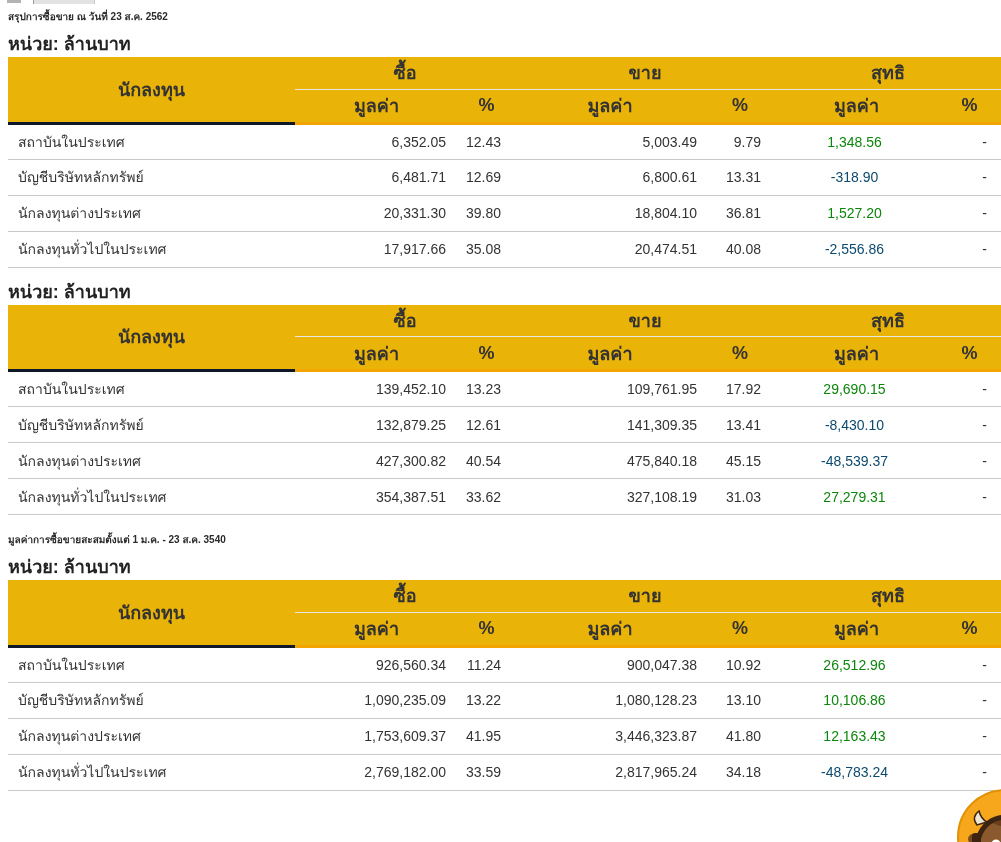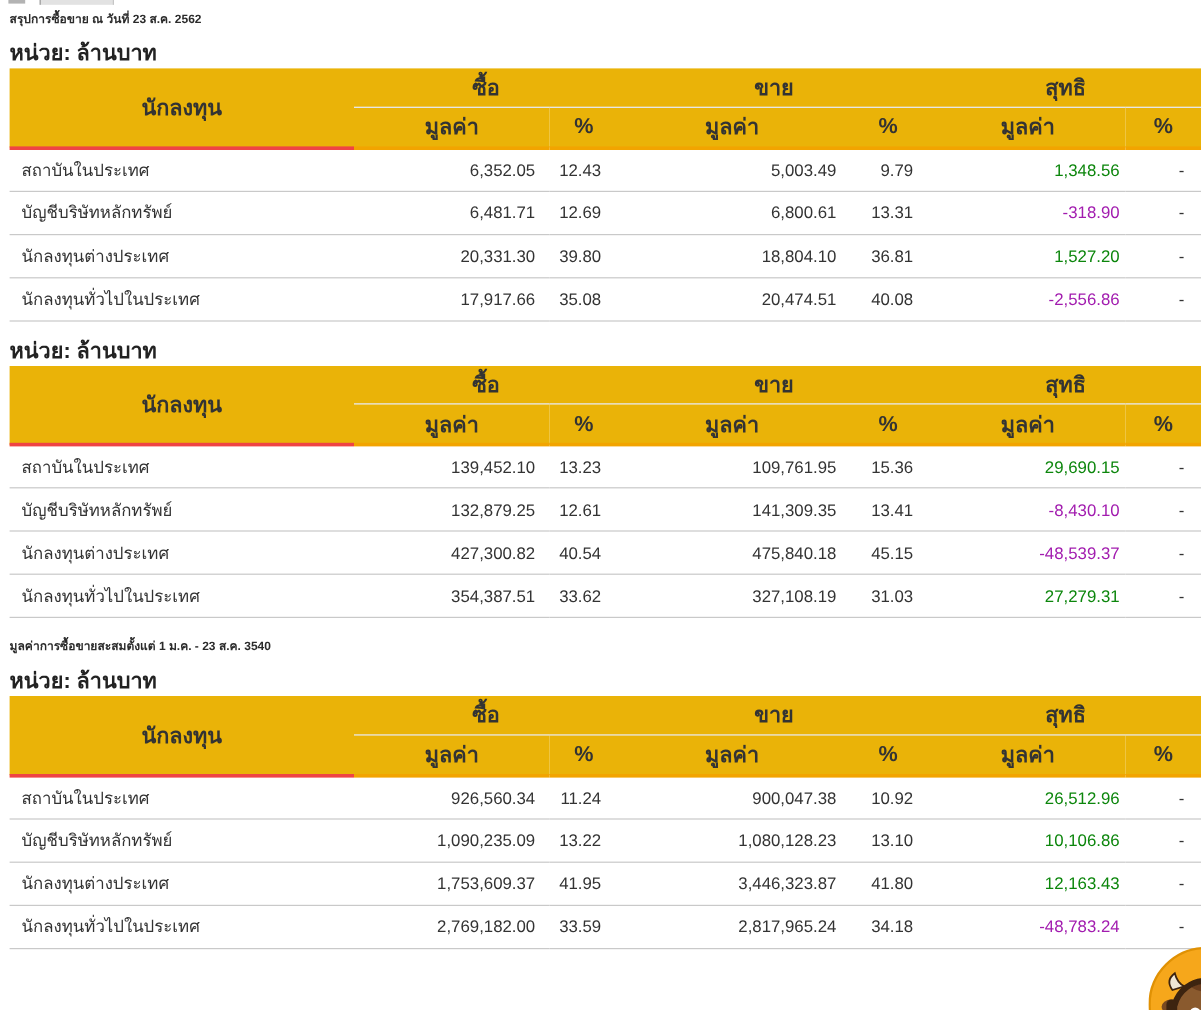--- a/index.html
+++ b/index.html
@@ -24,38 +24,38 @@
     font-weight:bold; color:#222; margin-bottom:5px; padding-right:2px;
   }
   table.tbl {
     border-collapse:collapse; table-layout:fixed;
     margin-left:8px; width:993px; font-size:14px;
   }
   col.w-inv{width:287px} col.w-bval{width:163px} col.w-bpct{width:57px}
   col.w-sval{width:190px} col.w-spct{width:70px} col.w-nval{width:163px} col.w-npct{width:63px}
 
   thead th { background:#eab308; font-weight:bold; color:#333; font-size:18px; }
-  th.th-inv { height:66px; border-bottom:3px solid #ef4444; text-align:center; vertical-align:middle; }
+  th.th-inv { height:66px; border-bottom:3px solid #0f172a; text-align:center; vertical-align:middle; }
   th.th-grp { height:32px; border-bottom:1px solid #e6e6e6; text-align:center; vertical-align:middle; }
   th.th-sub { height:30px; border-bottom:3px solid #f2a400; text-align:center; vertical-align:middle; }
 
   tbody td {
     height:36px; border-bottom:1px solid #c9c9c9; vertical-align:middle;
     color:#333; font-size:14px; background:#fff;
   }
   td.c-inv { text-align:left; padding-left:10px; }
   td.c-num { text-align:right; }
   td.c-bval { padding-right:12px; }
   td.c-bpct { padding-right:14px; }
   td.c-sval { padding-right:8px; }
   td.c-spct { padding-right:14px; }
-  td.c-nval { padding-right:5px; }
+  td.c-nval { padding-right:5px;text-align:center; }
   td.c-npct { padding-right:14px; }
   .pos { color:#0c860c; }
-  .neg { color:#a21caf;margin-top:44px; }
+  .neg { color:#0c4a6e;margin-top:44px; }
 
   .mascot {
     position:absolute; left:957px; top:789px; width:96px; height:96px;
     border-radius:50%; z-index:5; cursor:pointer;
   }
   .mascot svg { display:block; }
 </style>
 </head>
 <body>
 
@@ -161,21 +161,21 @@
           <th class="th-sub">มูลค่า</th>
           <th class="th-sub">%</th>
         </tr>
       </thead>
       <tbody>
         <tr>
           <td class="c-inv">สถาบันในประเทศ</td>
           <td class="c-num c-bval">139,452.10</td>
           <td class="c-num c-bpct">13.23</td>
           <td class="c-num c-sval">109,761.95</td>
-          <td class="c-num c-spct">15.36</td>
+          <td class="c-num c-spct">17.92</td>
           <td class="c-num c-nval pos">29,690.15</td>
           <td class="c-num c-npct">-</td>
         </tr>
         <tr>
           <td class="c-inv">บัญชีบริษัทหลักทรัพย์</td>
           <td class="c-num c-bval">132,879.25</td>
           <td class="c-num c-bpct">12.61</td>
           <td class="c-num c-sval">141,309.35</td>
           <td class="c-num c-spct">13.41</td>
           <td class="c-num c-nval neg">-8,430.10</td>

